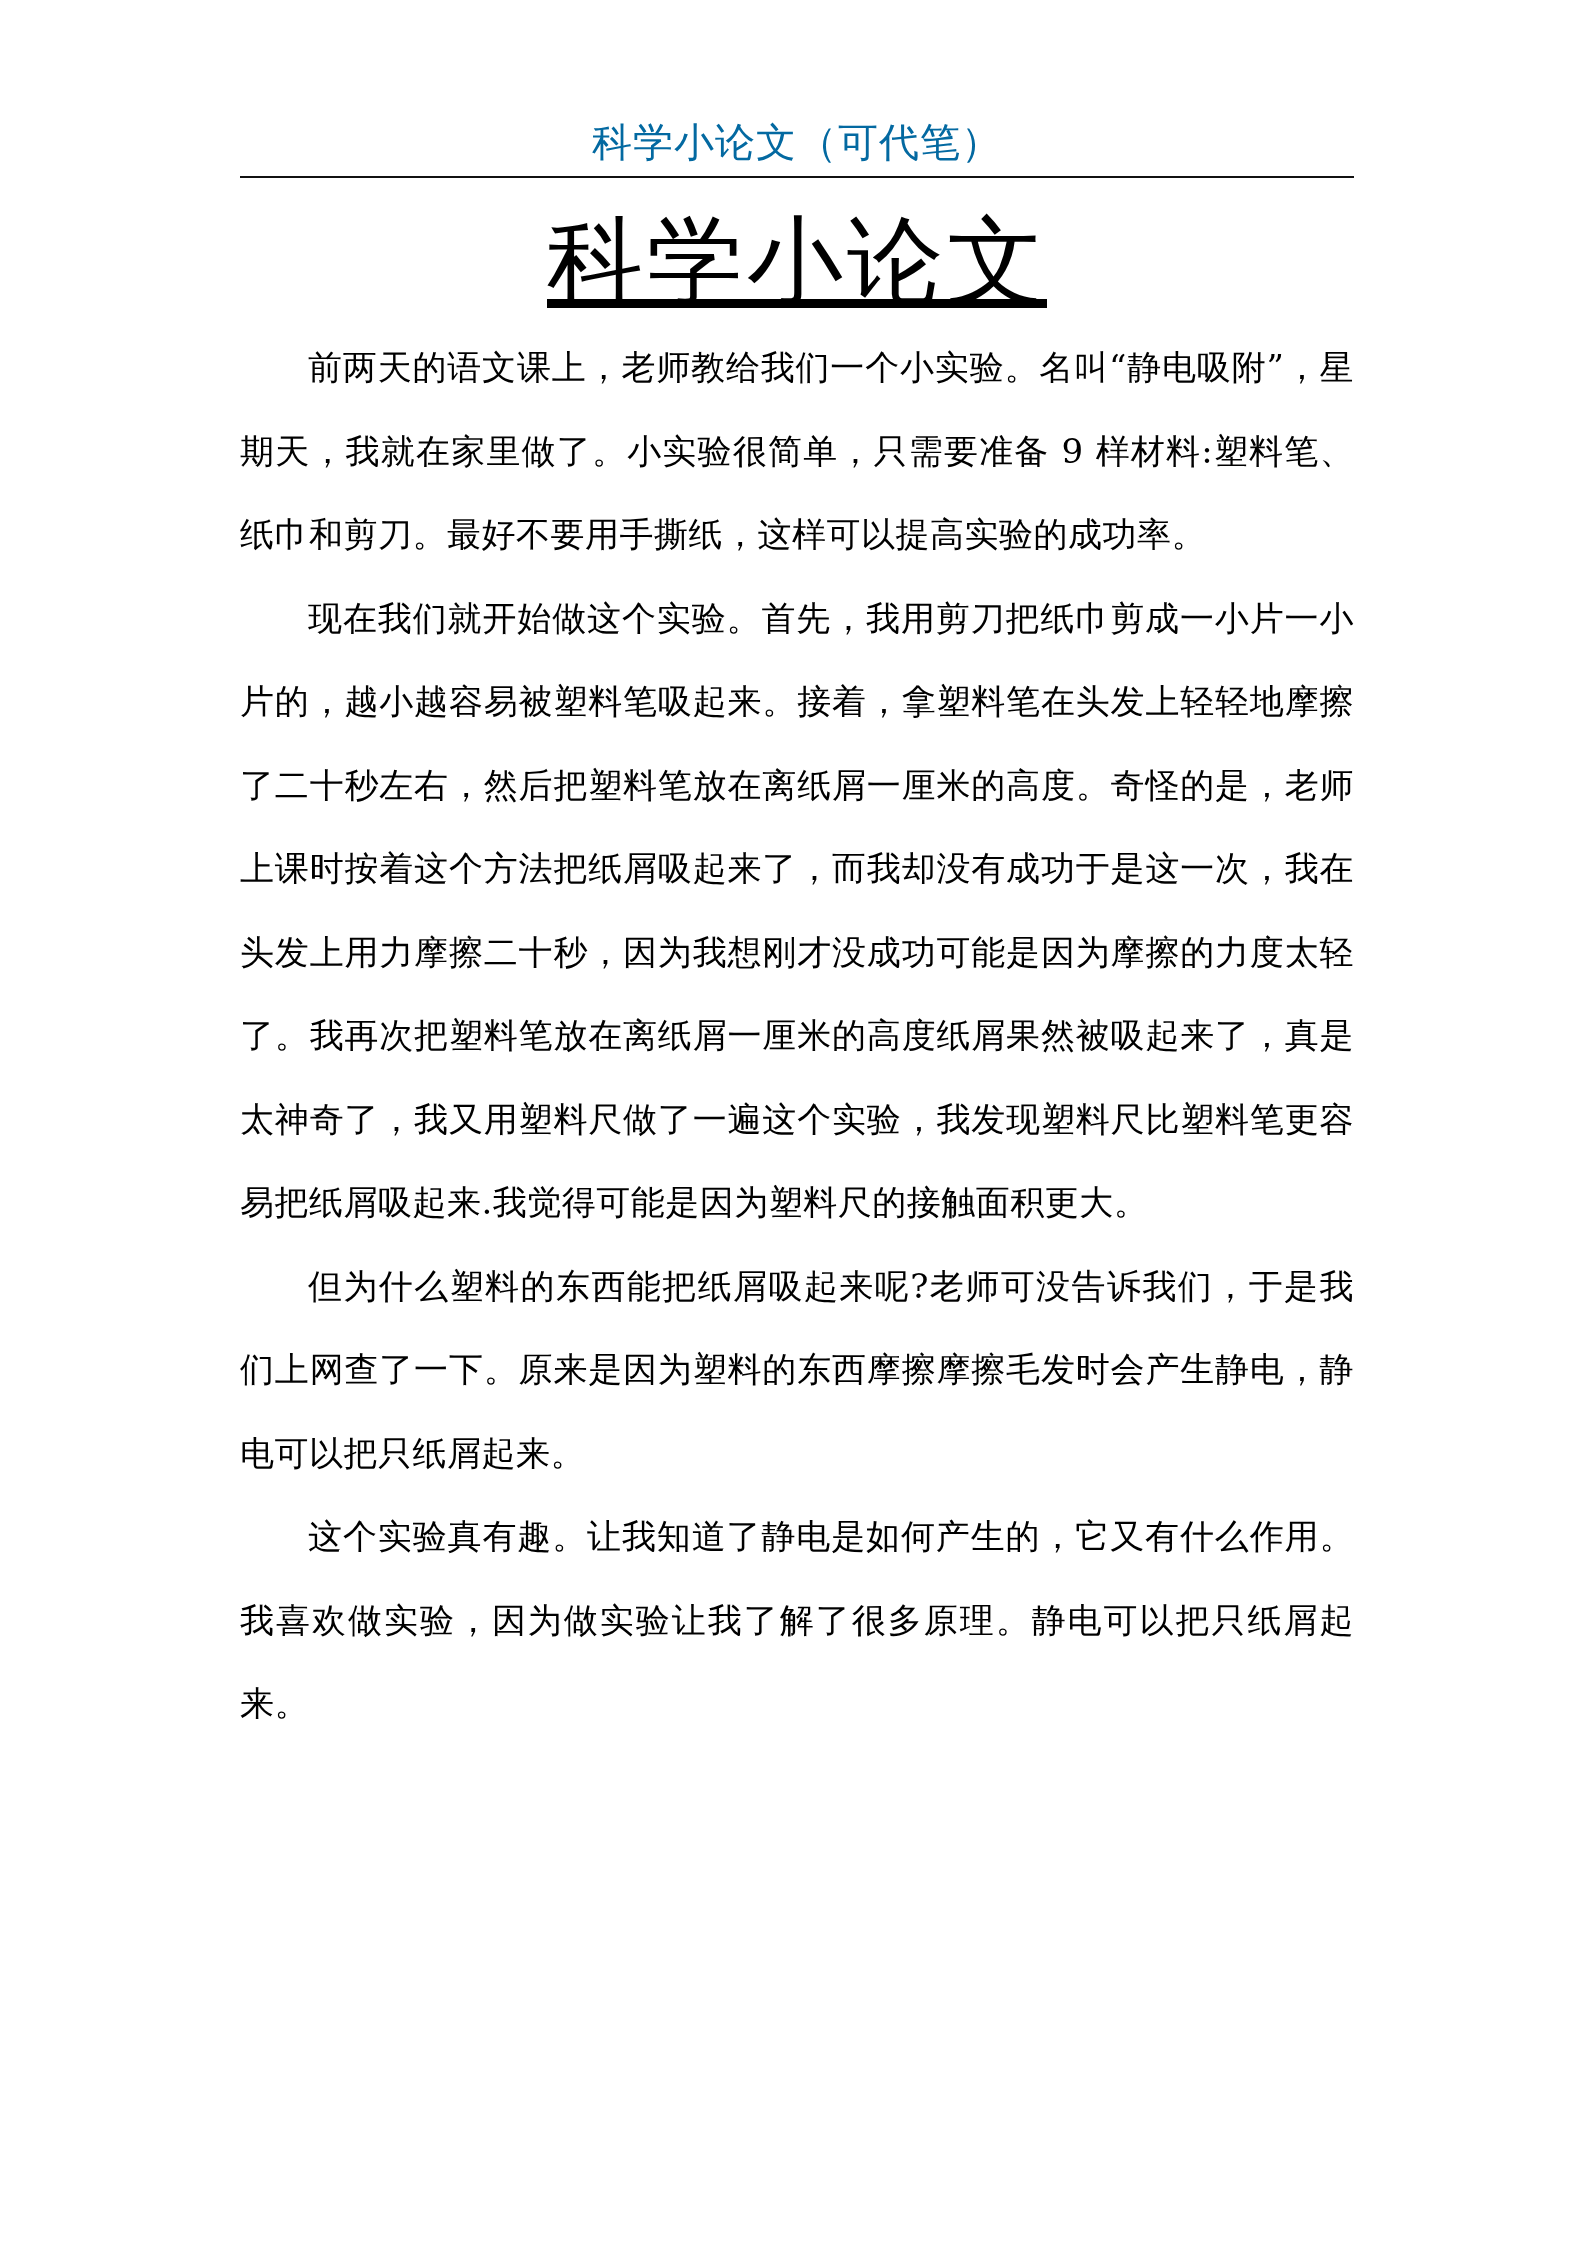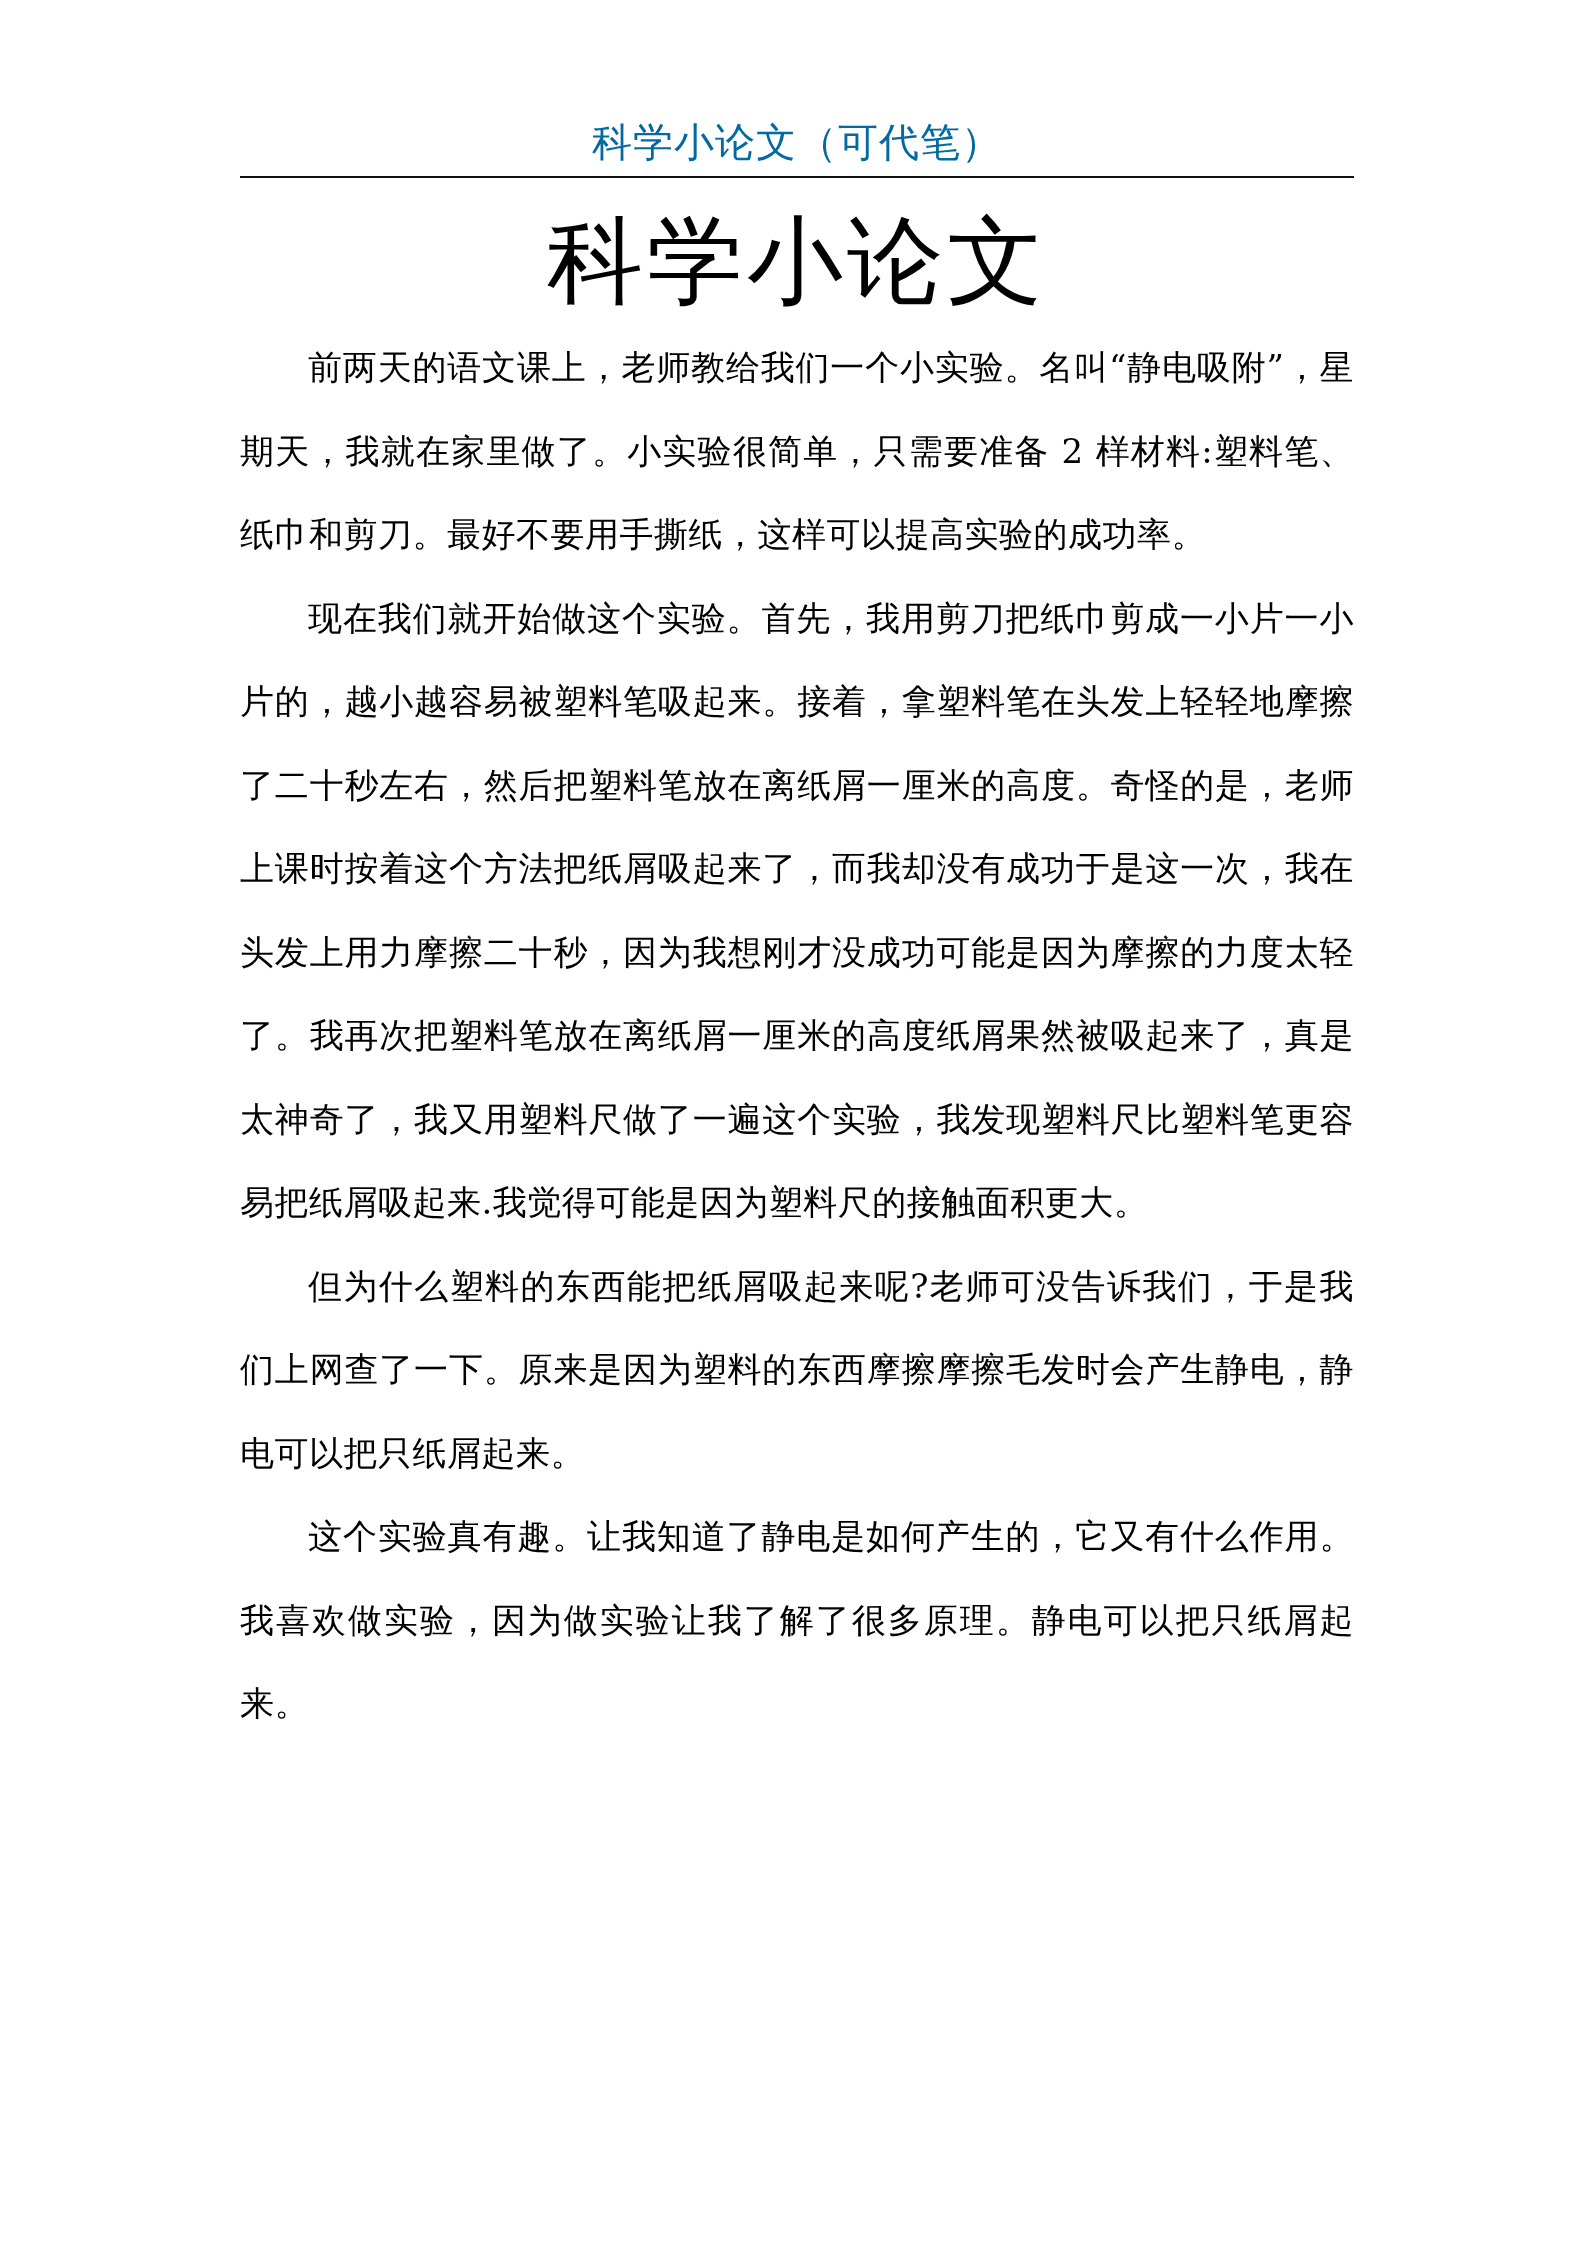--- a/index.html
+++ b/index.html
@@ -44,20 +44,21 @@
     .doc-title {
       position: absolute;
       left: 240px;
       top: 196px;
       width: 1114px;
       text-align: center;
       font-size: 96px;
       line-height: 130px;
       letter-spacing: 4px;
       color: #000000;
+      text-decoration: underline;
     }
     .body-text {
       position: absolute;
       left: 240px;
       top: 326px;
       width: 1114px;
     }
     .para {
       margin: 0;
       font-size: 34px;
@@ -71,18 +72,18 @@
 </head>
 <body>
 
 <div class="page">
   <div class="header">科学小论文（可代笔）</div>
   <div class="header-rule"></div>
 
   <h1 class="doc-title" style="margin:0;font-weight:normal;">科学小论文</h1>
 
   <div class="body-text">
-    <p class="para">前两天的语文课上，老师教给我们一个小实验。名叫“静电吸附”，星期天，我就在家里做了。小实验很简单，只需要准备 2 样材料:塑料笔、纸巾和剪刀。最好不要用手撕纸，这样可以提高实验的成功率。</p>
+    <p class="para">前两天的语文课上，老师教给我们一个小实验。名叫“静电吸附”，星期天，我就在家里做了。小实验很简单，只需要准备 9 样材料:塑料笔、纸巾和剪刀。最好不要用手撕纸，这样可以提高实验的成功率。</p>
     <p class="para">现在我们就开始做这个实验。首先，我用剪刀把纸巾剪成一小片一小片的，越小越容易被塑料笔吸起来。接着，拿塑料笔在头发上轻轻地摩擦了二十秒左右，然后把塑料笔放在离纸屑一厘米的高度。奇怪的是，老师上课时按着这个方法把纸屑吸起来了，而我却没有成功于是这一次，我在头发上用力摩擦二十秒，因为我想刚才没成功可能是因为摩擦的力度太轻了。我再次把塑料笔放在离纸屑一厘米的高度纸屑果然被吸起来了，真是太神奇了，我又用塑料尺做了一遍这个实验，我发现塑料尺比塑料笔更容易把纸屑吸起来.我觉得可能是因为塑料尺的接触面积更大。</p>
     <p class="para">但为什么塑料的东西能把纸屑吸起来呢?老师可没告诉我们，于是我们上网查了一下。原来是因为塑料的东西摩擦摩擦毛发时会产生静电，静电可以把只纸屑起来。</p>
     <p class="para">这个实验真有趣。让我知道了静电是如何产生的，它又有什么作用。我喜欢做实验，因为做实验让我了解了很多原理。静电可以把只纸屑起来。</p>
   </div>
 </div>
 
 </body></html>

